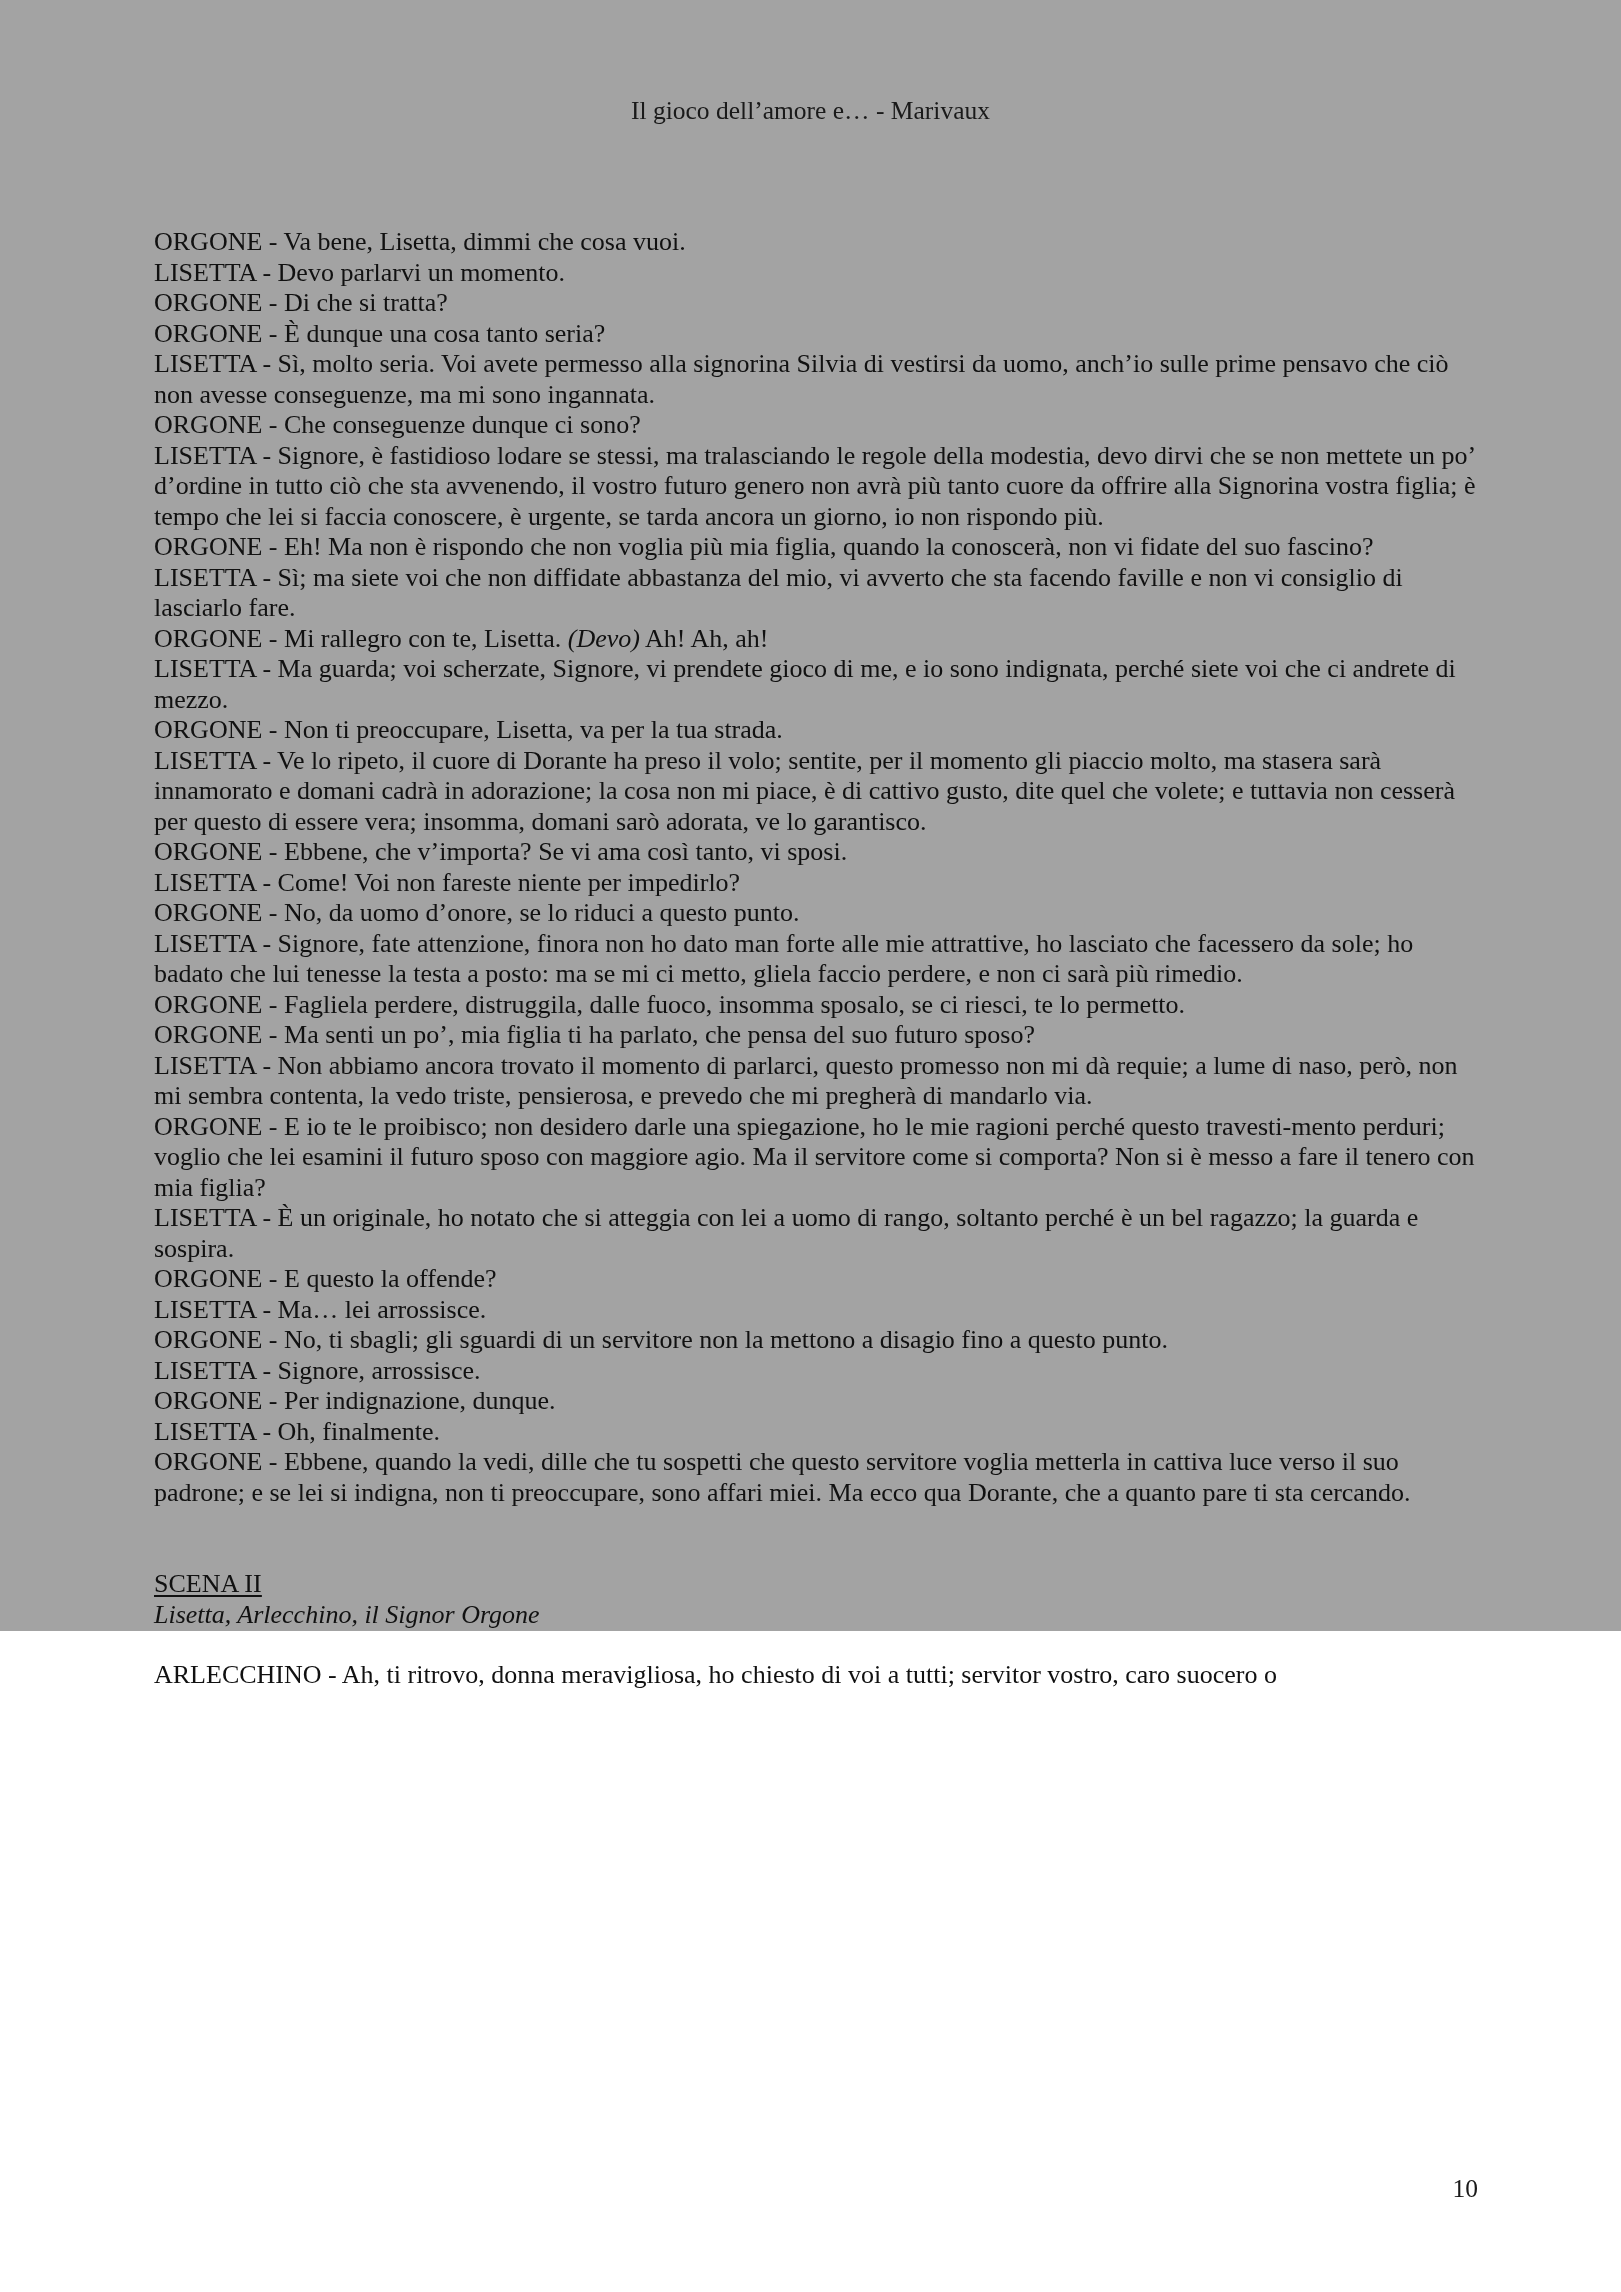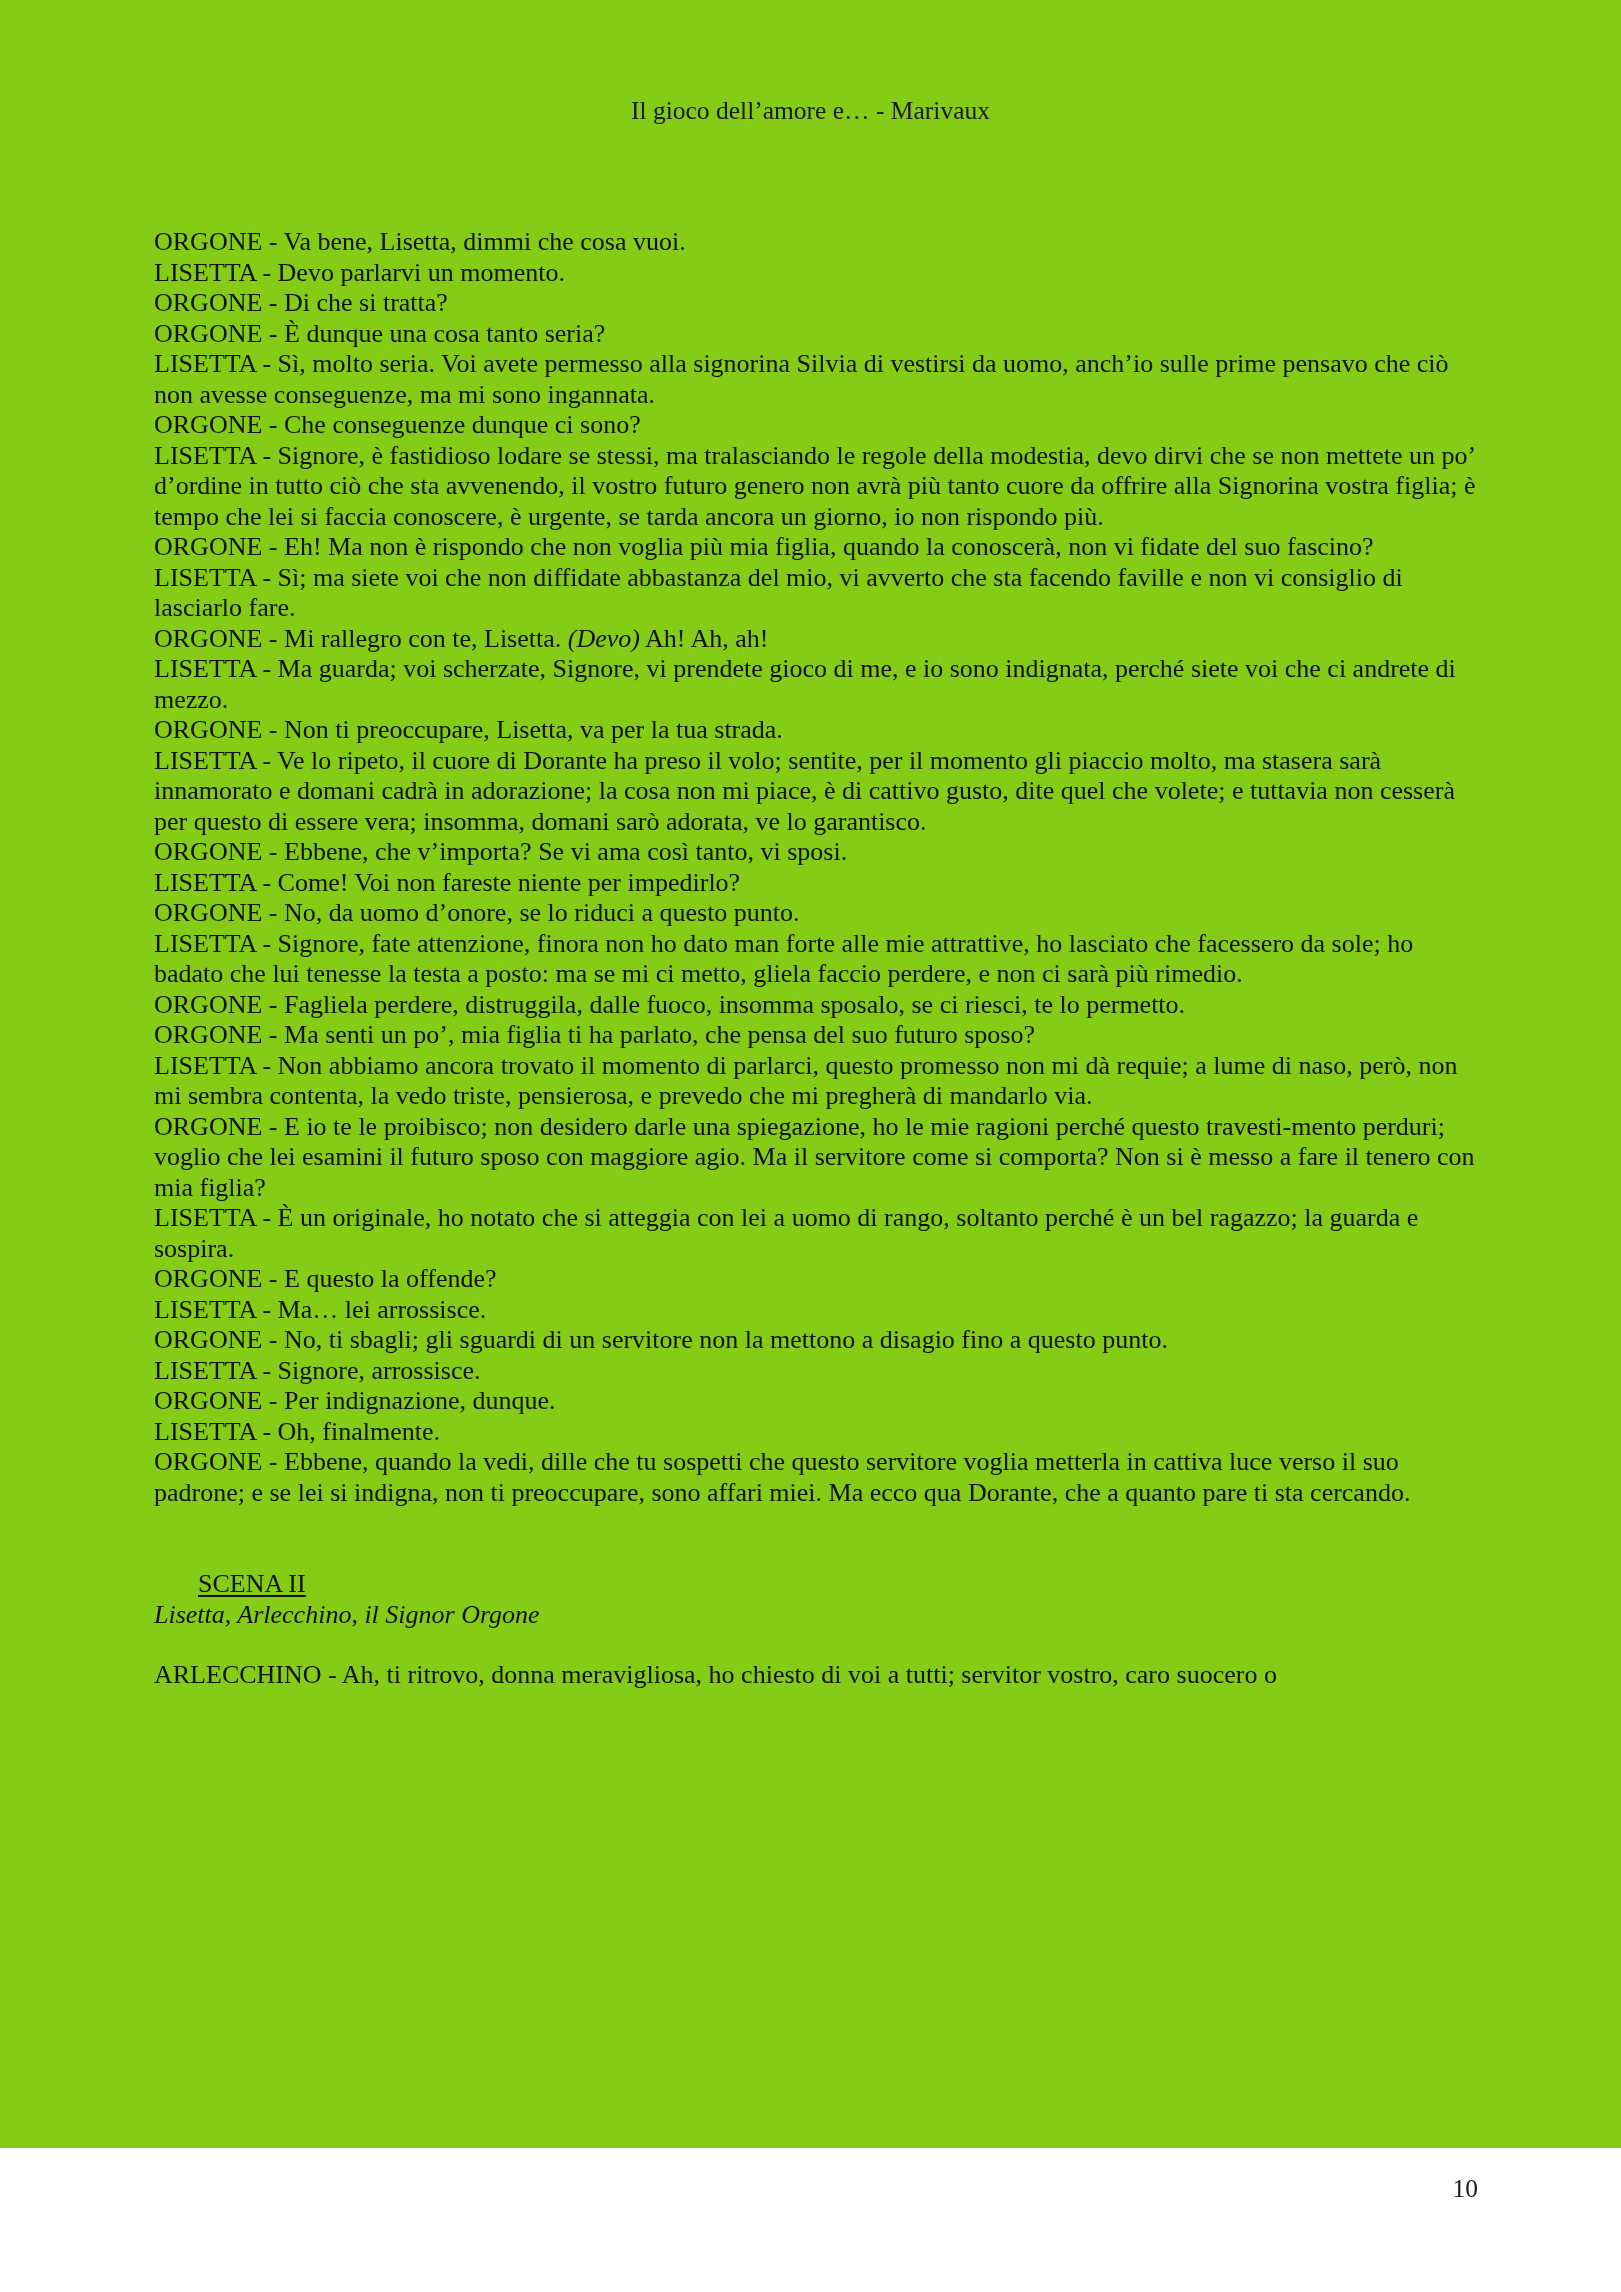--- a/index.html
+++ b/index.html
@@ -1,24 +1,24 @@
 <!DOCTYPE html>
 <html><head>
 <meta charset="utf-8">
 <style>
   html, body { margin: 0; padding: 0; background: #ffffff; }
   body { width: 1621px; height: 2293px; position: relative; overflow: hidden; }
-  .page { position: absolute; left: 0; top: 0; width: 1621px; height: 2148px; background: #84cc16; color: #111; font-family: "Liberation Serif", serif; }
+  .page { position: absolute; left: 0; top: 0; width: 1621px; height: 1631px; background: #a3a3a3; color: #111; font-family: "Liberation Serif", serif; }
   .running-head { position: absolute; top: 96px; left: 0; width: 1621px; text-align: center; font-size: 25.5px; line-height: 29px; color: #1a1a1a; }
   .body-text { position: absolute; left: 154px; top: 227px; width: 1325px; font-size: 26px; line-height: 30.5px; color: #111; }
   .body-text p { margin: 0; text-align: justify; }
   .body-text p.last-line-left { text-align: left; }
   .spacer-lg { height: 61px; }
   .spacer-md { height: 30px; }
-  .scene-title { text-decoration: underline; text-underline-offset: 2.9px; margin-left: 44px; }
+  .scene-title { text-decoration: underline; text-underline-offset: 2.9px; }
   .scene-cast { font-style: italic; }
   .stage { font-style: italic; }
   .page-number { position: absolute; top: 2154px; left: 1411px; width: 67px; text-align: right; font-size: 25.5px; line-height: 29px; color: #1a1a1a; margin-top: 20px; }
 </style>
 </head>
 <body>
 
 <div class="page">
   <div class="running-head">Il gioco dell’amore e… - Marivaux</div>
 

